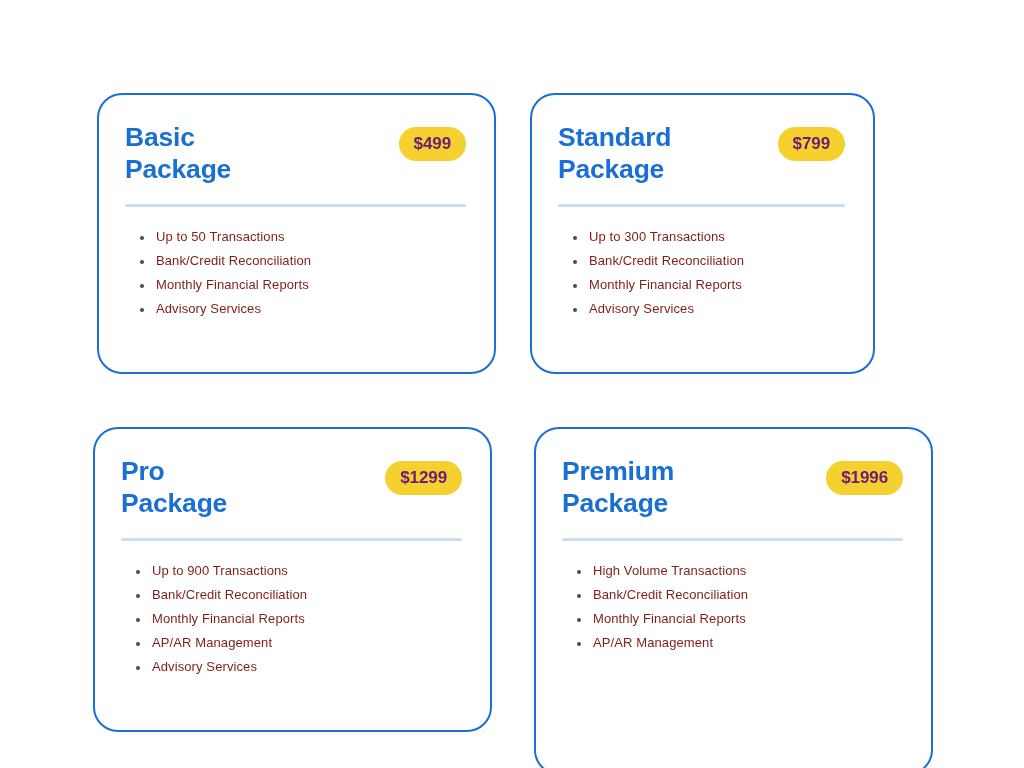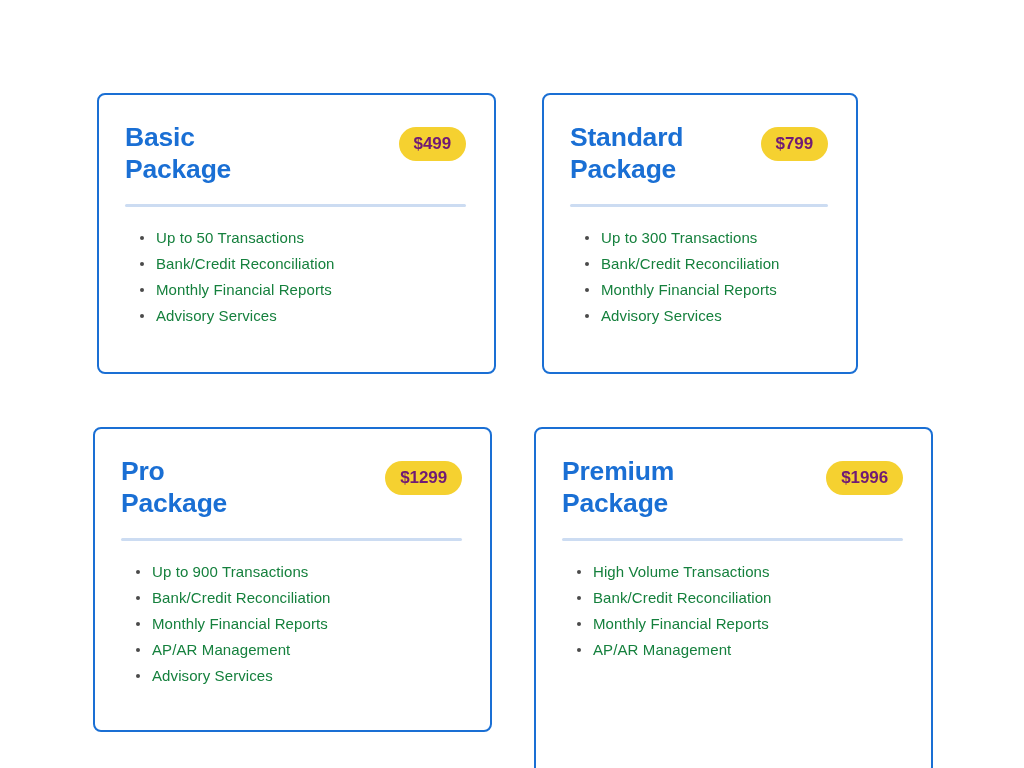--- a/index.html
+++ b/index.html
@@ -17,28 +17,28 @@
     position: relative;
     width: 1024px;
     height: 768px;
     background: #ffffff;
   }
 
   .pricing-card {
     position: absolute;
     background: #ffffff;
     border: 2px solid #1a6fd4;
-    border-radius: 8px;
+    border-radius: 25px;
     padding: 0;
     overflow: hidden;
   }
 
   
   .pricing-card.pos-0 { left: 97px;  top: 93px;  width: 399px; height: 281px; }
-  .pricing-card.pos-1 { left: 542px; top: 93px;  width: 316px; height: 281px; }
+  .pricing-card.pos-1 { left: 530px; top: 93px;  width: 345px; height: 281px; }
   
   .pricing-card.pos-2 { left: 93px;  top: 427px; width: 399px; height: 305px; }
   .pricing-card.pos-3 { left: 534px; top: 427px; width: 399px; height: 348px; }
 
   .card-head {
     display: flex;
     align-items: flex-start;
     justify-content: space-between;
     padding: 27px 28px 0 26px;
   }
@@ -75,22 +75,22 @@
   }
 
   .feature-list {
     list-style: none;
     margin: 23px 0 0 0;
     padding: 0 22px 0 41px;
   }
 
   .feature-item {
     position: relative;
-    color: #15803d;
-    font-size: 15px;
+    color: #7f1d1d;
+    font-size: 13px;
     line-height: 1;
     padding: 0 0 0 16px;
     margin-bottom: 11px;
     letter-spacing: 0.1px;
     white-space: nowrap;
   }
 
   .feature-item::before {
     content: "";
     position: absolute;

